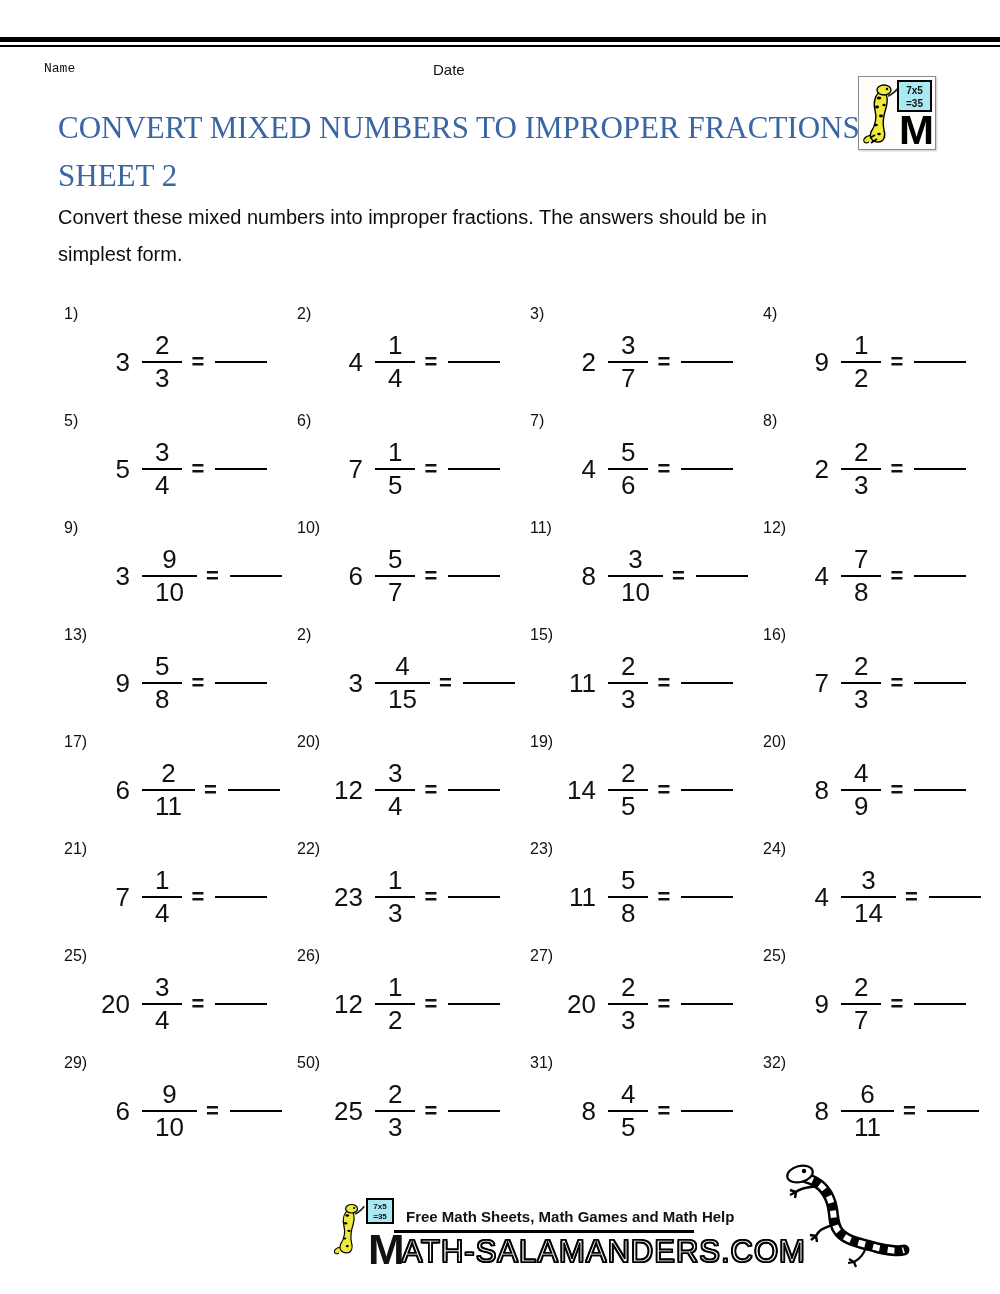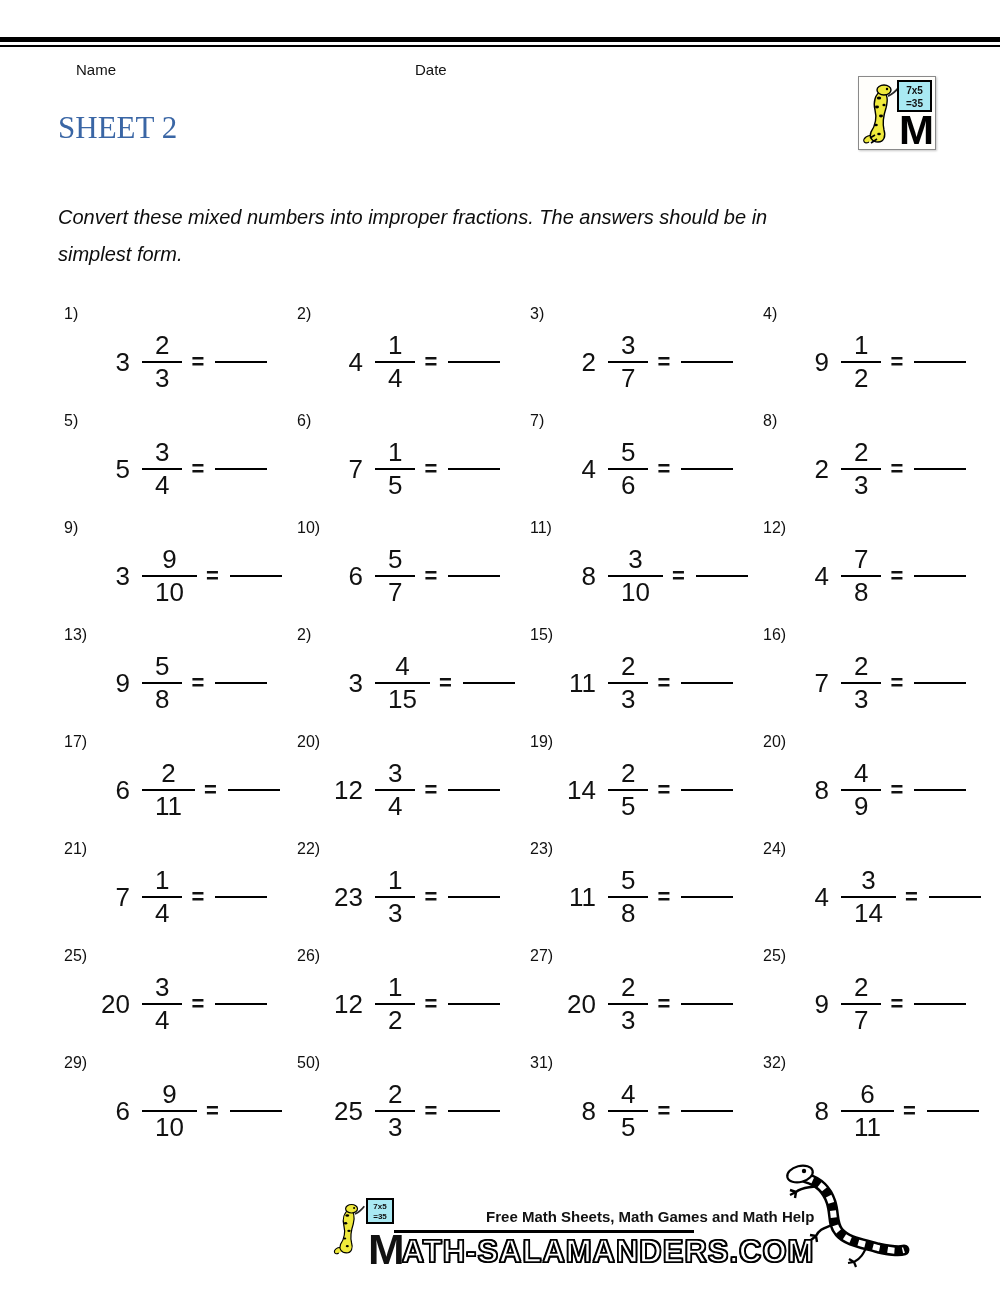--- a/index.html
+++ b/index.html
@@ -7,22 +7,22 @@
   .page {
     position:relative; width:1000px; height:1294px; margin:0 auto;
     background:#fff; font-family:"Liberation Sans", sans-serif; color:#111;
     overflow:hidden;
   }
   
   .top-rule {
     position:absolute; top:37px; left:0; width:1000px; height:10px;
     border-top:5px solid #000; border-bottom:2px solid #000; background:#fff;
   }
-  .name-label { position:absolute; left:76px; top:61px; font-size:15px; }
-  .date-label { position:absolute; left:415px; top:61px; font-size:15px; }
+  .name-label { position:absolute; left:44px; top:61px; font-size:13px;font-family:Liberation Mono, monospace; }
+  .date-label { position:absolute; left:433px; top:61px; font-size:15px; }
 
   
   .logo-box {
     position:absolute; left:858px; top:76px; width:78px; height:74px;
     border:1px solid #8a8a8a; background:#fffefb; box-shadow:1px 1px 2px #c8c8c8;
   }
   .logo-board {
     position:absolute; right:3px; top:3px; width:35px; height:32px;
     background:#a9e9f3; border:2px solid #000; text-align:center;
     font-size:10px; font-weight:bold; line-height:13px; padding-top:2px;
@@ -34,21 +34,21 @@
   }
   .logo-sal { position:absolute; left:2px; top:6px; }
 
   .title {
     position:absolute; left:58px; top:104px; width:810px;
     font-family:"Liberation Serif", serif; font-size:31px; line-height:48px;
     letter-spacing:0px;
   }
   .instructions {
     position:absolute; left:58px; top:199px; width:900px;
-    font-size:20px; line-height:37px; color:#0d0d0d;font-style:italic;
+    font-size:20px; line-height:37px; color:#0d0d0d;
   }
 
   
   .grid {
     position:absolute; left:60px; top:303px; width:932px;
     display:grid; grid-template-columns:repeat(4, 233px); grid-auto-rows:107px;
   }
   .cell { position:relative; padding-top:2px; }
   .pnum { font-size:16px; margin-left:4px; }
   .eq { display:flex; align-items:center; margin-left:36px; margin-top:8px; }
@@ -66,29 +66,29 @@
   .footer { position:absolute; left:332px; top:1196px; width:380px; }
   .f-row { display:flex; }
   .f-logo { position:relative; width:62px; height:70px; flex:none; }
   .f-board {
     position:absolute; right:0px; top:2px; width:28px; height:26px;
     background:#a9e9f3; border:2px solid #000; text-align:center;
     font-size:8px; font-weight:bold; line-height:10px; padding-top:2px;
   }
   .f-sal { position:absolute; left:0px; top:6px; }
   .f-text { padding-top:12px; }
-  .f-tagline { font-size:15px; font-weight:bold; white-space:nowrap; padding-left:12px;text-align:right; }
+  .f-tagline { font-size:15px; font-weight:bold; white-space:nowrap; padding-left:12px; }
   .f-rule { height:3px; background:#000; margin-top:5px; width:300px; }
   .f-site { display:flex; align-items:flex-end; margin-left:-26px; margin-top:-2px; white-space:nowrap; }
   .f-site-m {
     font-size:44px; font-weight:900; letter-spacing:-3px; line-height:38px;
     transform:scaleY(0.95);
   }
   .f-site-rest {
-    font-size:31px; font-weight:bold; letter-spacing:1px; line-height:34px;
+    font-size:31px; font-weight:normal; letter-spacing:1px; line-height:34px;
     color:#fff; -webkit-text-stroke:1.6px #000;
     text-shadow:1px 1px 0 #000, -1px -1px 0 #000, 1px -1px 0 #000, -1px 1px 0 #000;
   }
   .gecko { position:absolute; left:772px; top:1162px; }
 </style>
 </head>
 <body>
 
 <div class="page">
 
@@ -115,20 +115,21 @@
       </svg>
     </span>
     <span class="logo-board">
       <span>7x5</span><br>
       <span>=35</span>
     </span>
     <span class="logo-m">M</span>
   </div>
 
   <div class="title" style="color: rgb(58, 102, 165);">
+    <div>CONVERT MIXED NUMBERS TO IMPROPER FRACTIONS</div>
     <div>SHEET 2</div>
   </div>
 
   <div class="instructions">
     <span>Convert these mixed numbers into improper fractions. The answers should be in</span><br>
     <span>simplest form.</span>
   </div>
 
   <div class="grid">
     <div class="cell">

